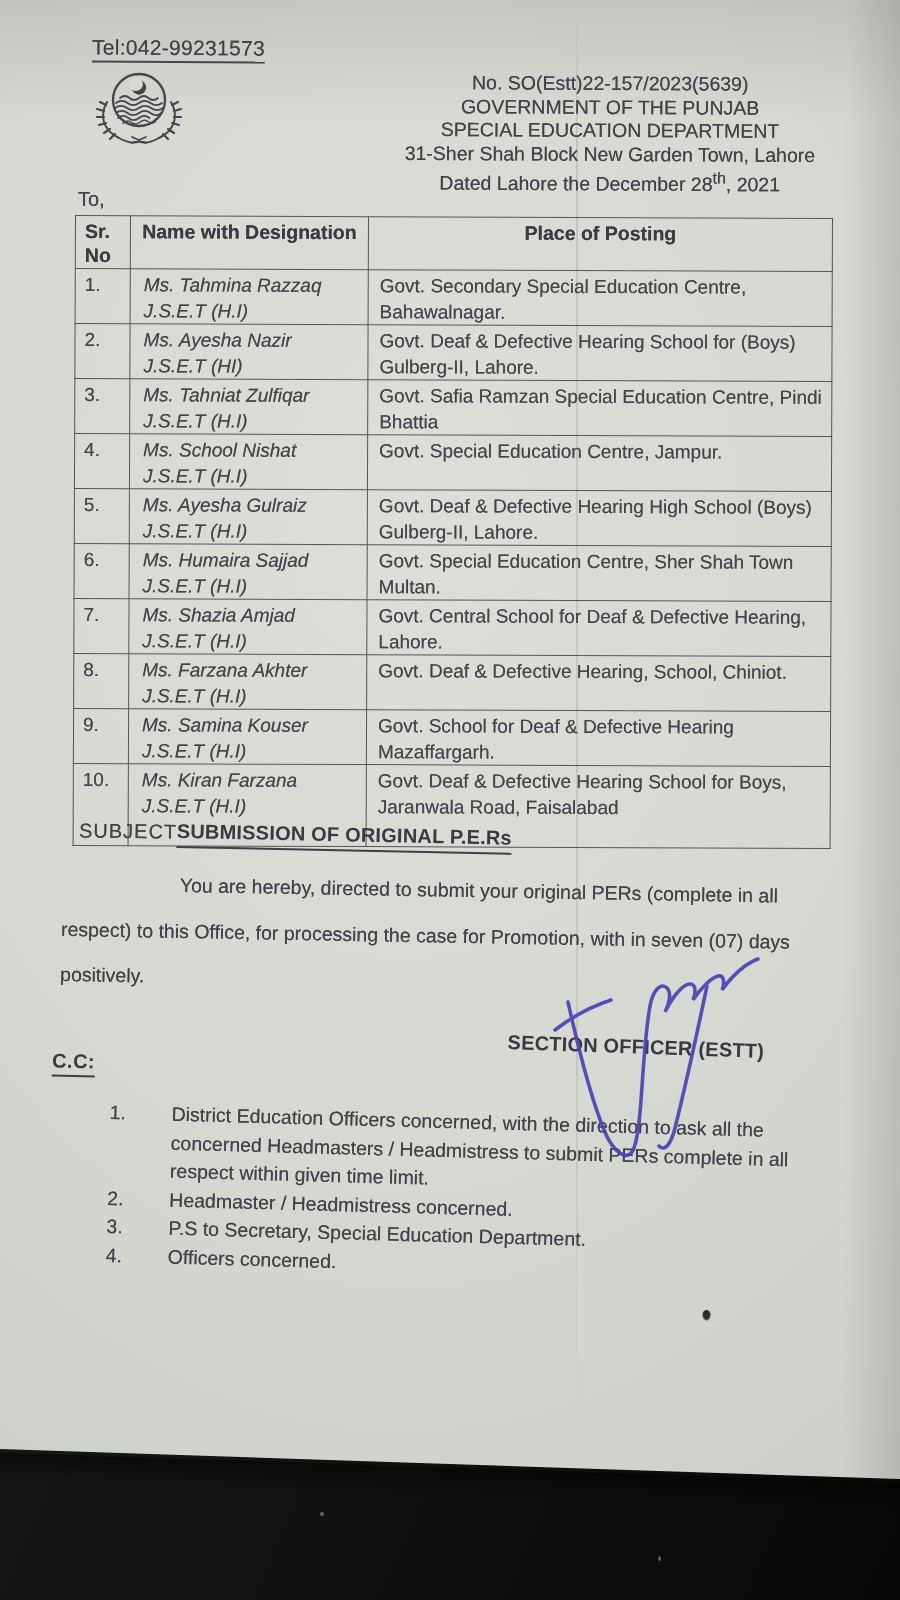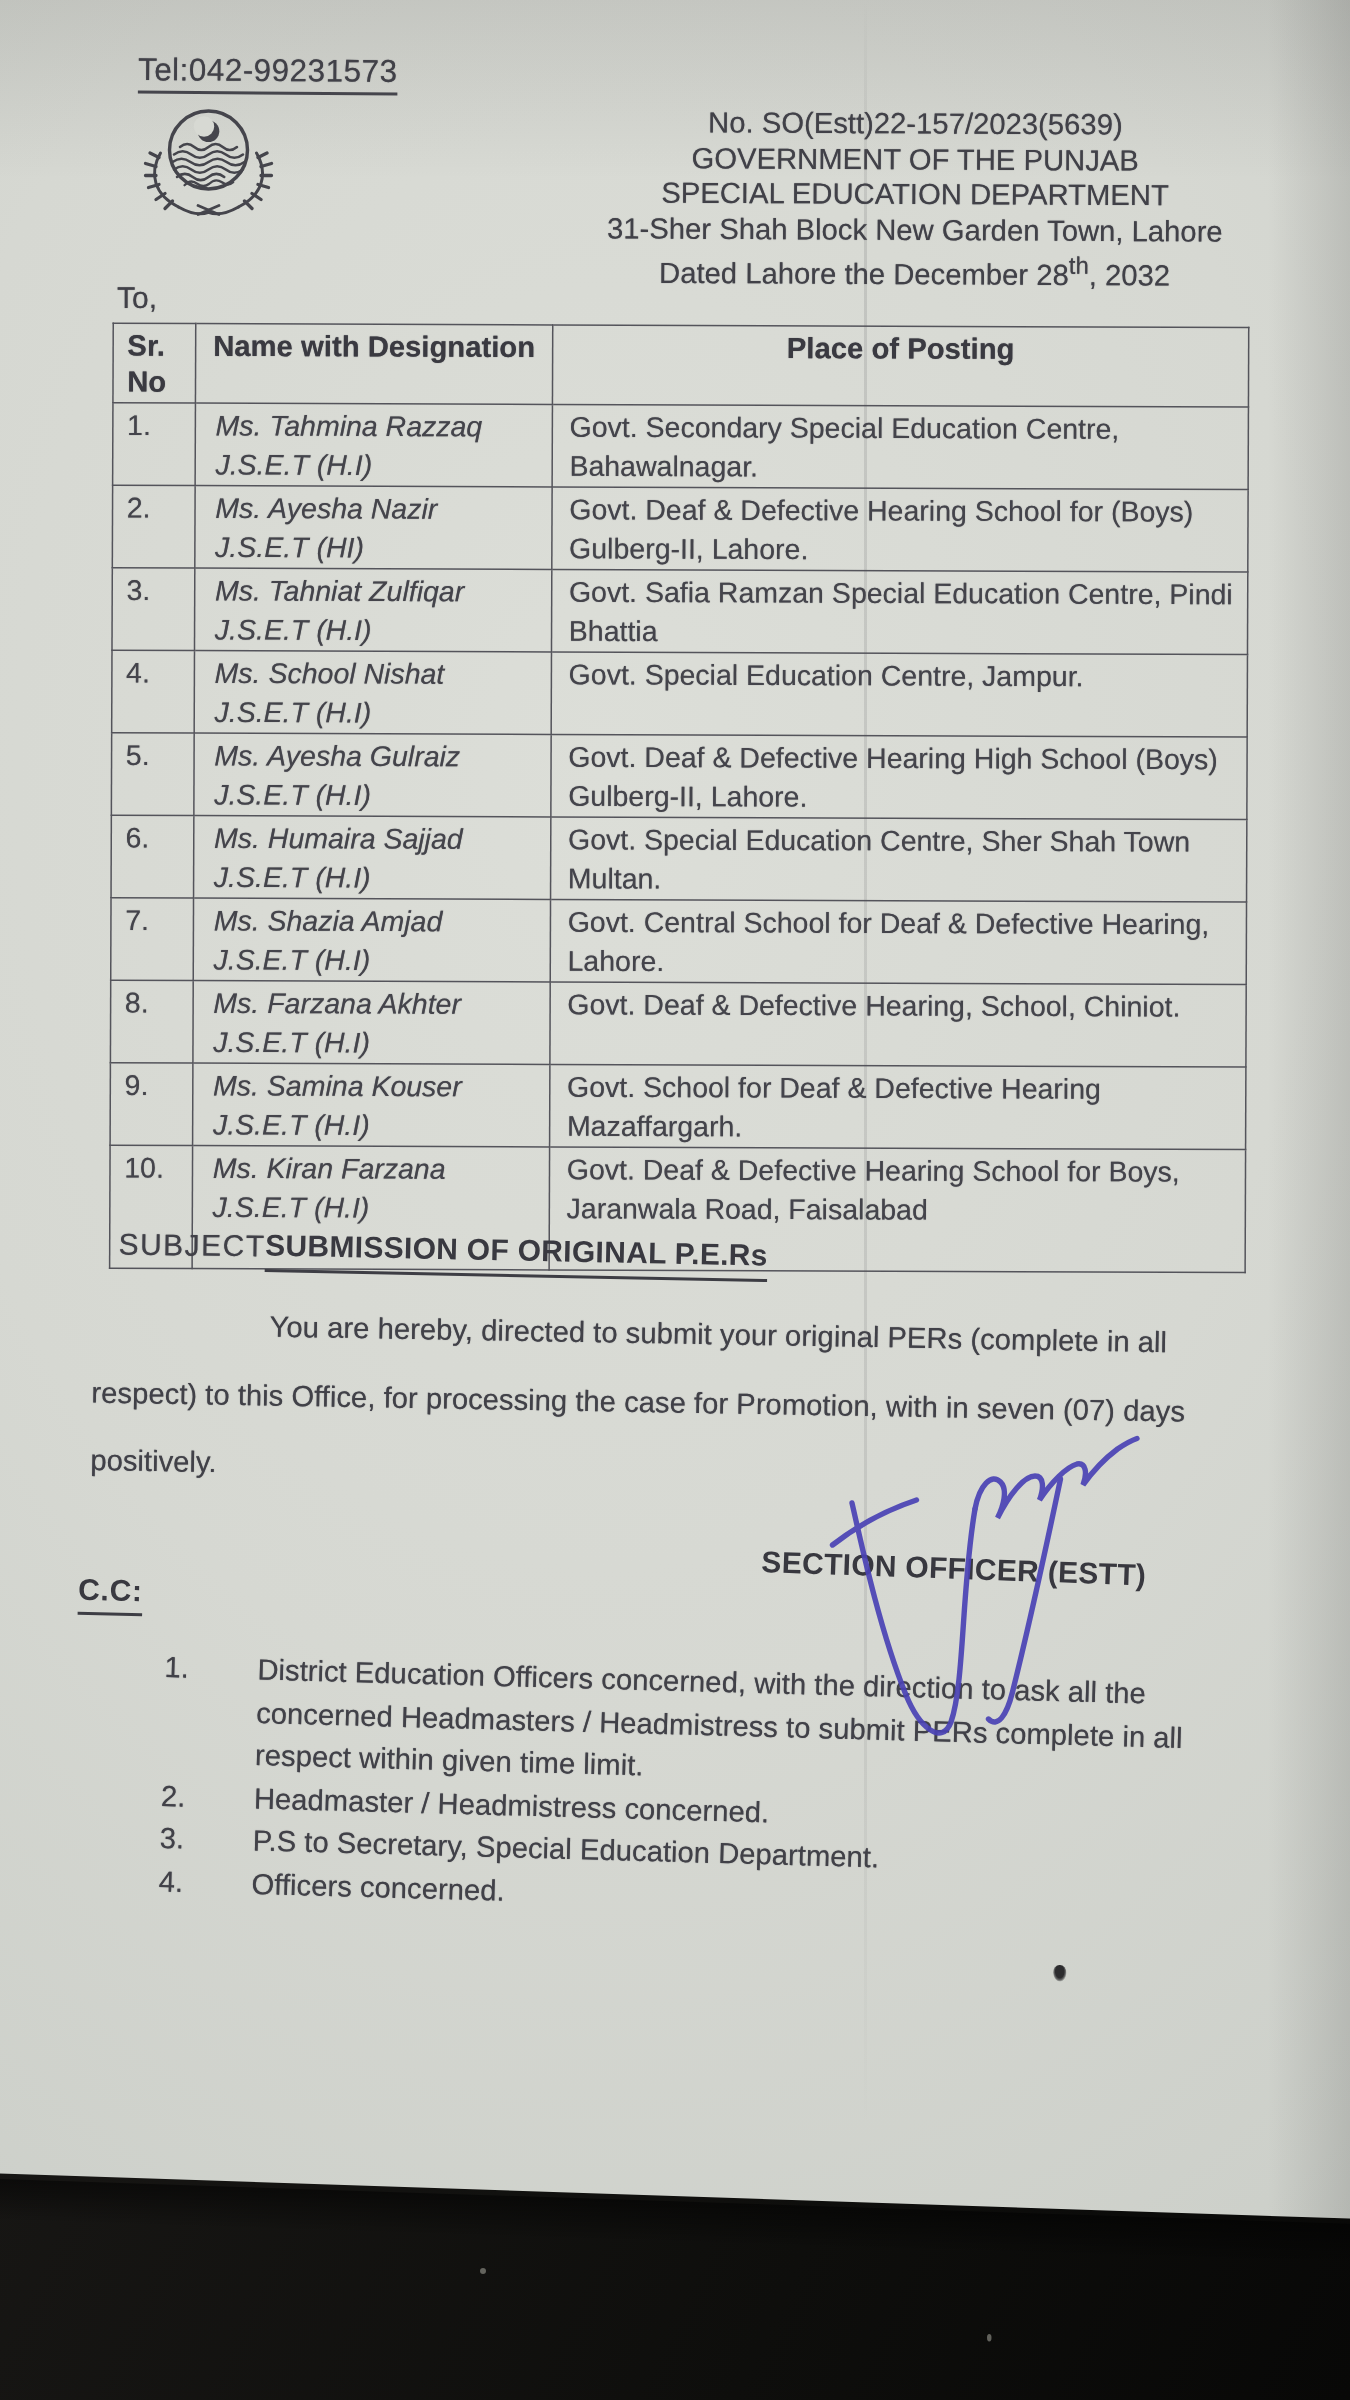--- a/index.html
+++ b/index.html
@@ -123,21 +123,21 @@
 
     <circle cx="44" cy="15.5" r="7.2" fill="#45454c"></circle>
     <circle cx="41" cy="12.3" r="6.8" fill="#d7d9d3"></circle>
   </svg>
 
   <div class="abs head-block ink">
     <div>No. SO(Estt)22-157/2023(5639)</div>
     <div>GOVERNMENT OF THE PUNJAB</div>
     <div>SPECIAL EDUCATION DEPARTMENT</div>
     <div>31-Sher Shah Block New Garden Town, Lahore</div>
-    <div><span>Dated Lahore the December 28</span><sup>th</sup><span>, 2032</span></div>
+    <div><span>Dated Lahore the December 28</span><sup>th</sup><span>, 2021</span></div>
   </div>
 
   <div class="abs to ink">To,</div>
 
   <table class="roster">
     <colgroup>
         <col class="c1">
         <col class="c2">
         <col class="c3">
       </colgroup>

